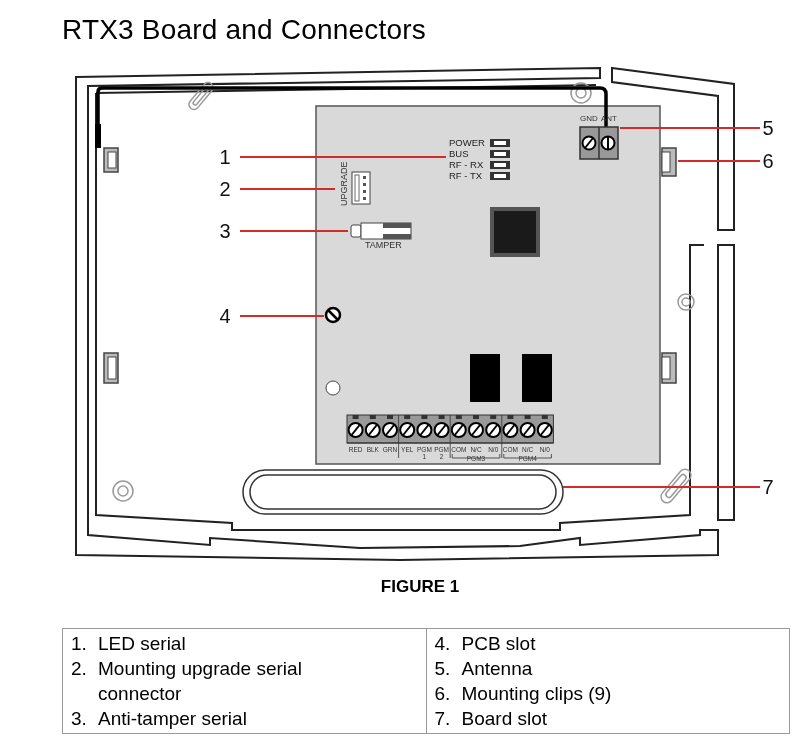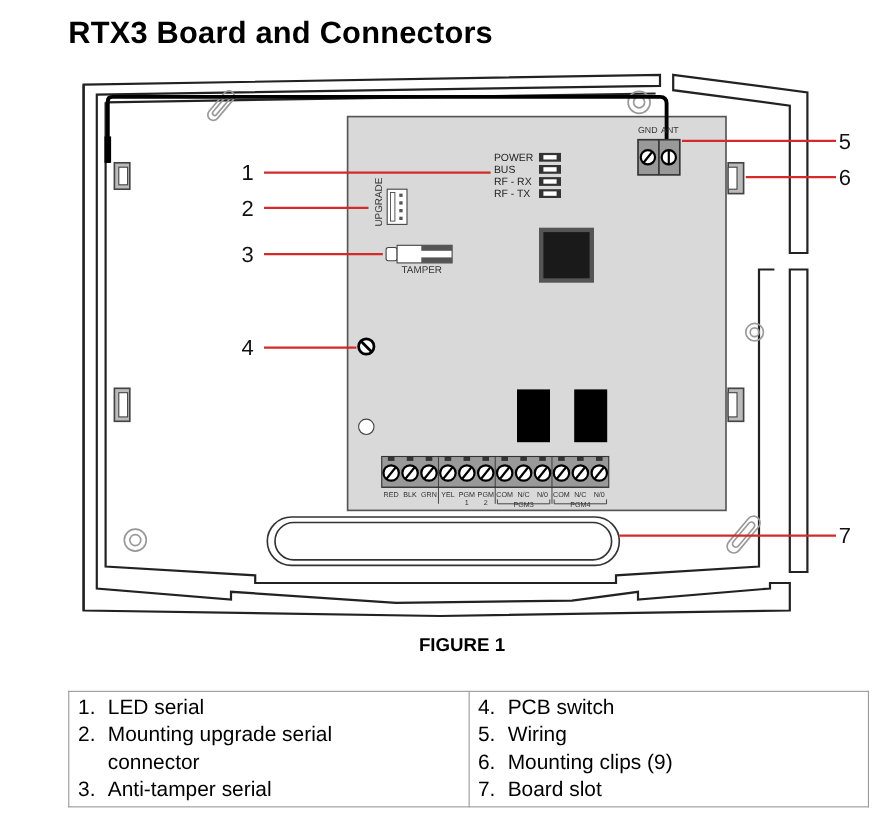--- a/index.html
+++ b/index.html
@@ -1,17 +1,17 @@
 <!DOCTYPE html>
 <html><head>
 <meta charset="utf-8">
 <style>
   html, body { margin: 0; padding: 0; background: #ffffff; }
   body { width: 810px; height: 750px; position: relative; overflow: hidden; font-family: "Liberation Sans", sans-serif; color: #000; }
-  .title { position: absolute; left: 62px; top: 14px; font-size: 28px; font-weight: bold; letter-spacing: 0.2px; }
+  .title { position: absolute; left: 62px; top: 14px; font-size: 28px; font-weight: normal; letter-spacing: 0.2px; }
   #diagram { position: absolute; left: 0; top: 0; }
   .figcap { position: absolute; left: 0; width: 840px; top: 577px; text-align: center; font-weight: bold; font-size: 17px; }
   table.legend { position: absolute; left: 62px; top: 628px; width: 728px; border-collapse: collapse; font-size: 19px; }
   table.legend td { border: 1px solid #9a9a9a; vertical-align: top; padding: 2px 6px 2px 8px; width: 50%; }
   .li { display: flex; line-height: 25px; }
   .li .num { width: 27px; flex: none; }
   svg text { font-family: "Liberation Sans", sans-serif; }
 </style>
 </head>
 <body>
@@ -230,25 +230,25 @@
             <span style="width:240px">Mounting upgrade serial connector</span>
           </div>
       <div class="li">
             <span class="num">3.</span>
             <span>Anti-tamper serial</span>
           </div>
     </td>
     <td>
       <div class="li">
             <span class="num">4.</span>
-            <span>PCB switch</span>
+            <span>PCB slot</span>
           </div>
       <div class="li">
             <span class="num">5.</span>
-            <span>Wiring</span>
+            <span>Antenna</span>
           </div>
       <div class="li">
             <span class="num">6.</span>
             <span>Mounting clips (9)</span>
           </div>
       <div class="li">
             <span class="num">7.</span>
             <span>Board slot</span>
           </div>
     </td>

